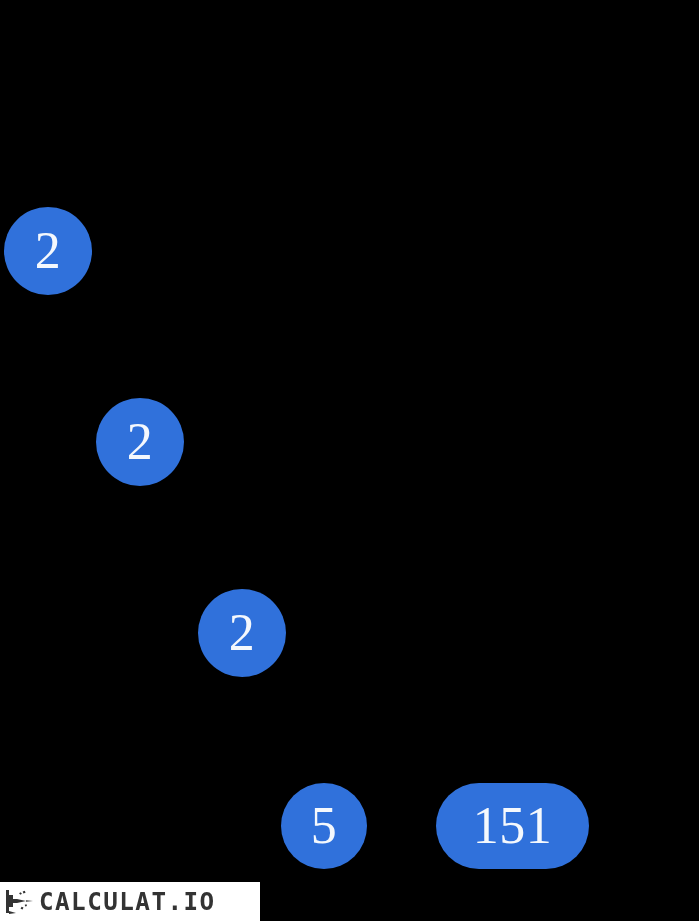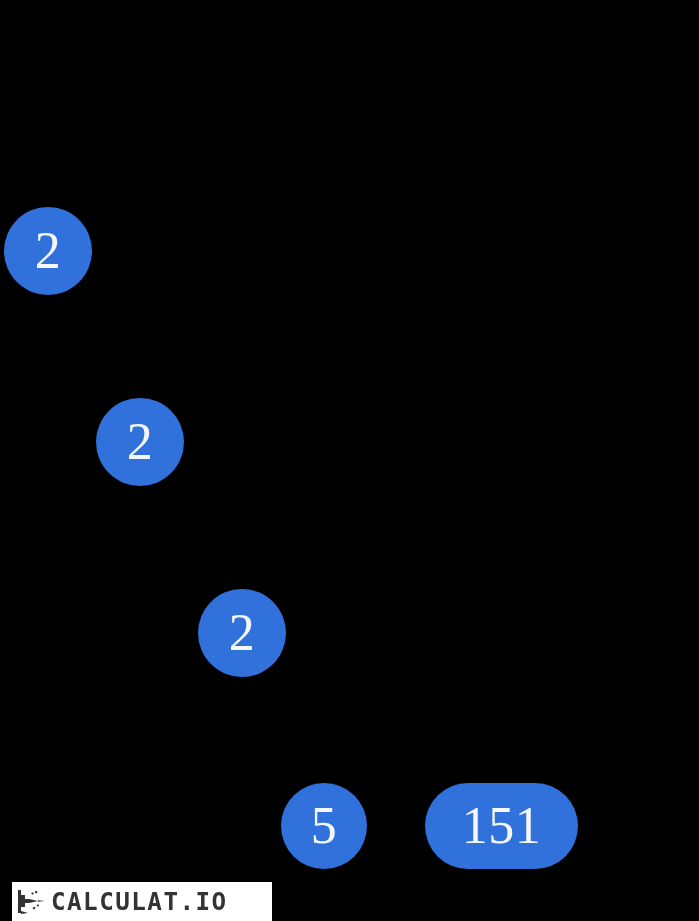--- a/index.html
+++ b/index.html
@@ -37,21 +37,21 @@
     font-weight: 400;
     line-height: 1;
     letter-spacing: 0.5px;
     user-select: none;
     -webkit-font-smoothing: antialiased;
   }
 
   
   #watermark {
     position: absolute;
-    left: 12px;
+    left: 0;
     top: 882px;
     width: 260px;
     height: 39px;
     background: #ffffff;
     display: flex;
     align-items: center;
     box-sizing: border-box;
     padding-left: 4px;
   }
   #watermark .wm-icon {
@@ -87,21 +87,21 @@
   </div>
 
   <div class="factor-node" style="left: 198px; top: 589px; width: 88px; height: 88px; border-radius: 44px; font-size: 52px; background: rgb(48, 113, 219); color: rgb(244, 248, 253);">
     <span>2</span>
   </div>
 
   <div class="factor-node" style="left: 281px; top: 783px; width: 86px; height: 86px; border-radius: 43px; font-size: 52px; background: rgb(48, 113, 219); color: rgb(244, 248, 253);">
     <span>5</span>
   </div>
 
-  <div class="factor-node" style="left: 425px; top: 783px; width: 153px; height: 86px; border-radius: 43px; font-size: 52px; background: rgb(48, 113, 219); color: rgb(244, 248, 253);">
+  <div class="factor-node" style="left: 436px; top: 783px; width: 153px; height: 86px; border-radius: 43px; font-size: 52px; background: rgb(48, 113, 219); color: rgb(244, 248, 253);">
     <span>151</span>
   </div>
 
 </div>
 
 <div id="watermark" style="background: rgb(255, 255, 255);">
   <svg class="wm-icon" viewBox="0 0 32 30" xmlns="http://www.w3.org/2000/svg">
     <g fill="#333333">
       <rect x="2" y="3" width="3" height="23"></rect>
       <path d="M5 8 L9 8 L9 12 L13 12 L22 14 L13 16 L9 16 L9 20 L5 20 Z"></path>

